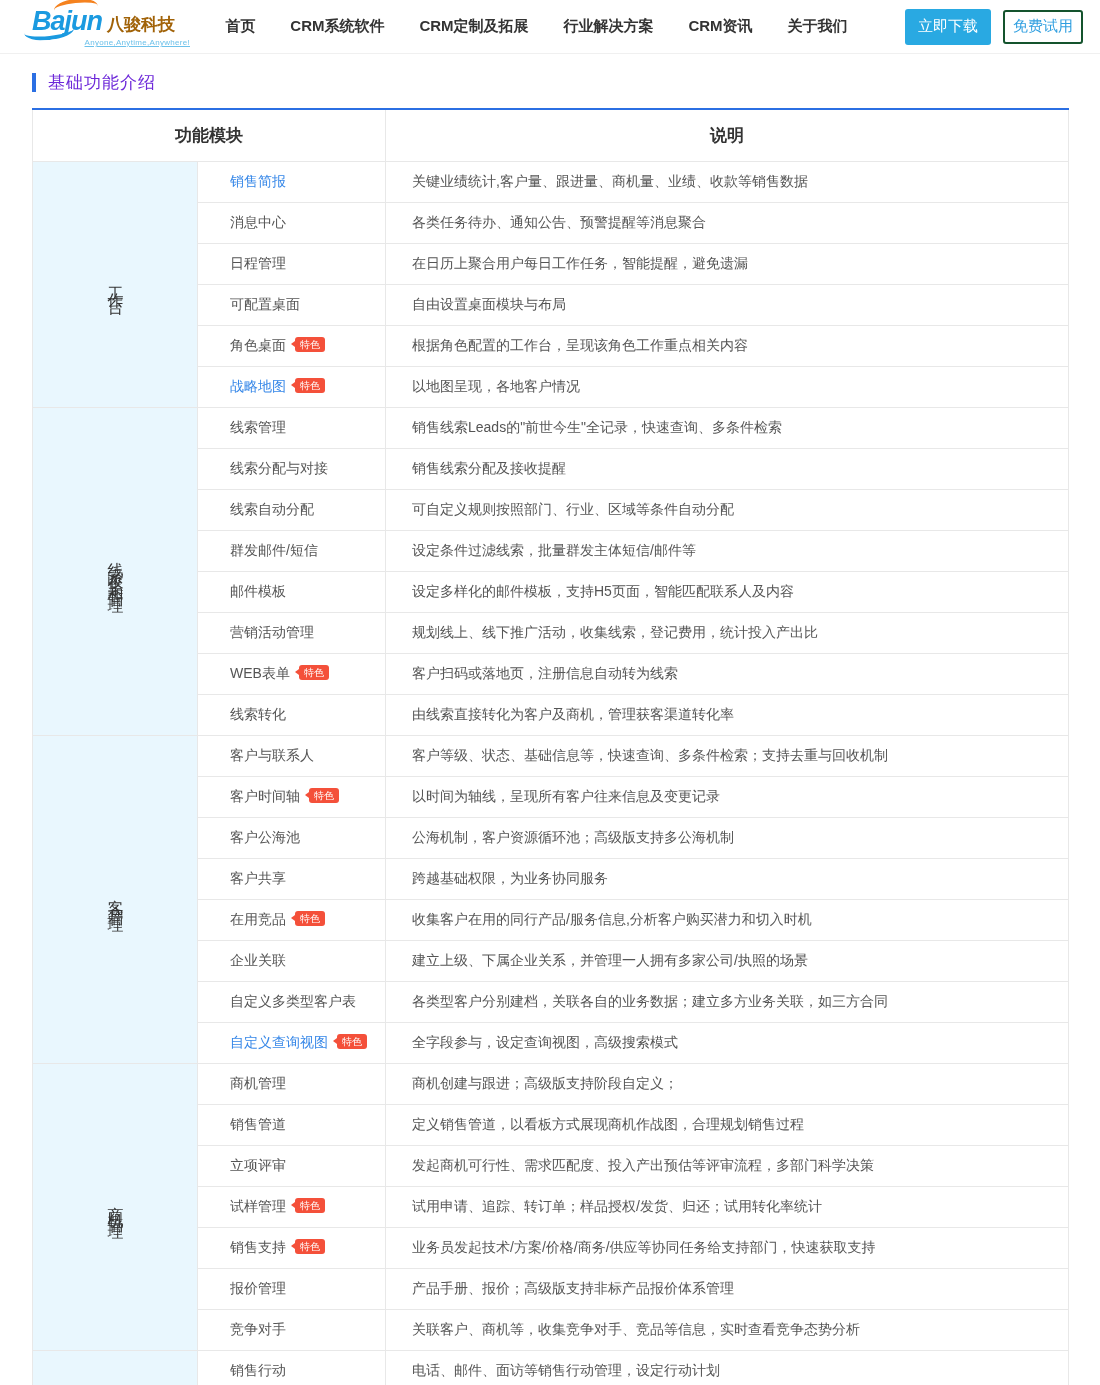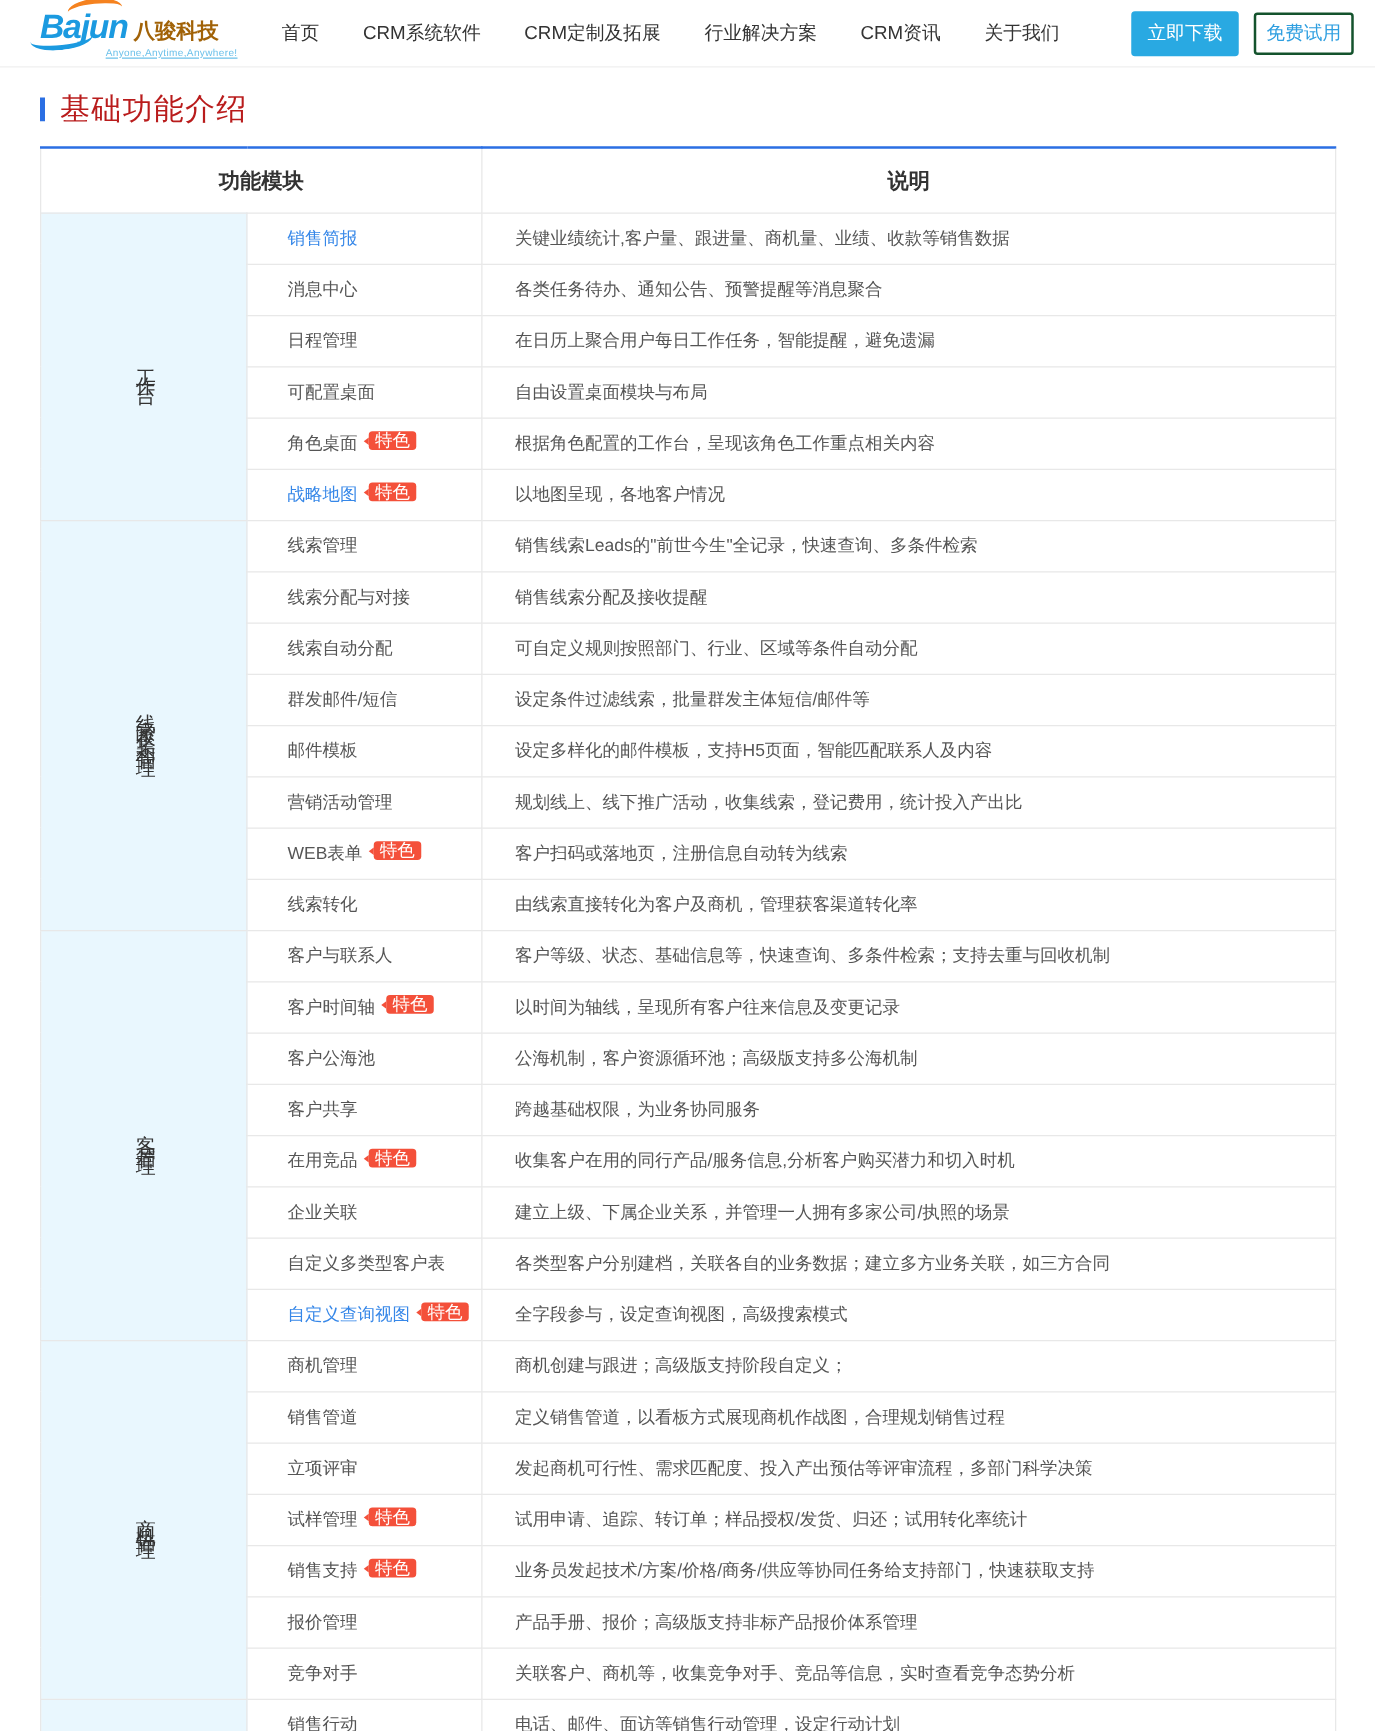--- a/index.html
+++ b/index.html
@@ -17,53 +17,53 @@
     width: 44px; height: 14px; border-top: 4px solid #f5821f;
     border-radius: 50%; transform: rotate(-6deg); }
   .logo-en::after { content: ""; position: absolute; left: -8px; bottom: -3px;
     width: 50px; height: 14px; border-bottom: 4px solid #1b9ae0;
     border-radius: 50%; transform: rotate(-6deg); }
   .logo-cn { font-size: 17px; font-weight: bold; color: #a16207; margin-left: 5px; }
   .logo-tag { font-size: 8px; color: #6cc1ea; text-align: right; margin-top: 1px;
     letter-spacing: .3px; text-decoration: underline; }
 
   .nav-items { flex: 1; display: flex; justify-content: space-around;
-    align-items: center; margin: 0 28px 0 18px; }
+    align-items: center; margin: 0 28px 0 18px; font-weight: bold; }
   .nav-item { font-size: 15px; color: #333; cursor: pointer; white-space: nowrap; }
 
   .nav-btns { display: flex; align-items: center; gap: 12px; padding-left: 12px; }
   .btn-solid { width: 86px; height: 36px; background: #29a9e2; color: #fff;
     font-size: 15px; border: none; border-radius: 3px; cursor: pointer; }
   .btn-outline { width: 80px; height: 34px; background: #fff; color: #2f9fe0;
     font-size: 15px; border: 2px solid #14532d; border-radius: 3px; cursor: pointer; }
 
   
   .section-title { display: flex; align-items: center; margin: 17px 32px 0 32px; }
   .title-bar { width: 4px; height: 19px; background: #2b6fe3; margin-right: 12px; }
-  .title-text { font-size: 24px; color: #b91c1c; letter-spacing: 1px; }
+  .title-text { font-size: 17px; color: #6d28d9; letter-spacing: 1px; }
 
   
   .ftable { margin: 14px 32px 0 32px; width: 1036px; border-collapse: collapse;
     table-layout: fixed; border-top: 2px solid #2b6fe3; }
   .ftable th, .ftable td { border: 1px solid #e8e8e8; }
   .ftable thead th { height: 52px; font-size: 17px; font-weight: bold;
     color: #333; text-align: center; background: #fff; }
   col.c-group { width: 165px; } col.c-feat { width: 188px; } col.c-desc { width: 683px; }
 
   .ftable td { height: 41px; font-size: 14px; color: #555; vertical-align: middle; }
   .group-cell { background: #e9f7fe; text-align: center; }
   .vtext { writing-mode: vertical-rl; text-orientation: upright;
     font-size: 16px; color: #333; letter-spacing: 6px; display: inline-block; }
   .feature-cell { padding-left: 32px; white-space: nowrap; }
   .feature-name { color: #555; }
   .feature-name.link { color: #3687e8; cursor: pointer; }
   .desc-cell { padding-left: 26px; }
 
   .badge { display: inline-block; position: relative; margin-left: 9px;
-    background: #f4503a; color: #fff; font-size: 14px; line-height: 15px;
+    background: #f4503a; color: #fff; font-size: 10px; line-height: 15px;
     padding: 0 5px; border-radius: 3px; vertical-align: 2px; }
   .badge::before { content: ""; position: absolute; left: -4px; top: 50%;
     margin-top: -3px; border-top: 3px solid transparent;
     border-bottom: 3px solid transparent; border-right: 4px solid #f4503a; }
 </style>
 </head>
 <body>
 
 <header class="nav">
   <div class="logo">

